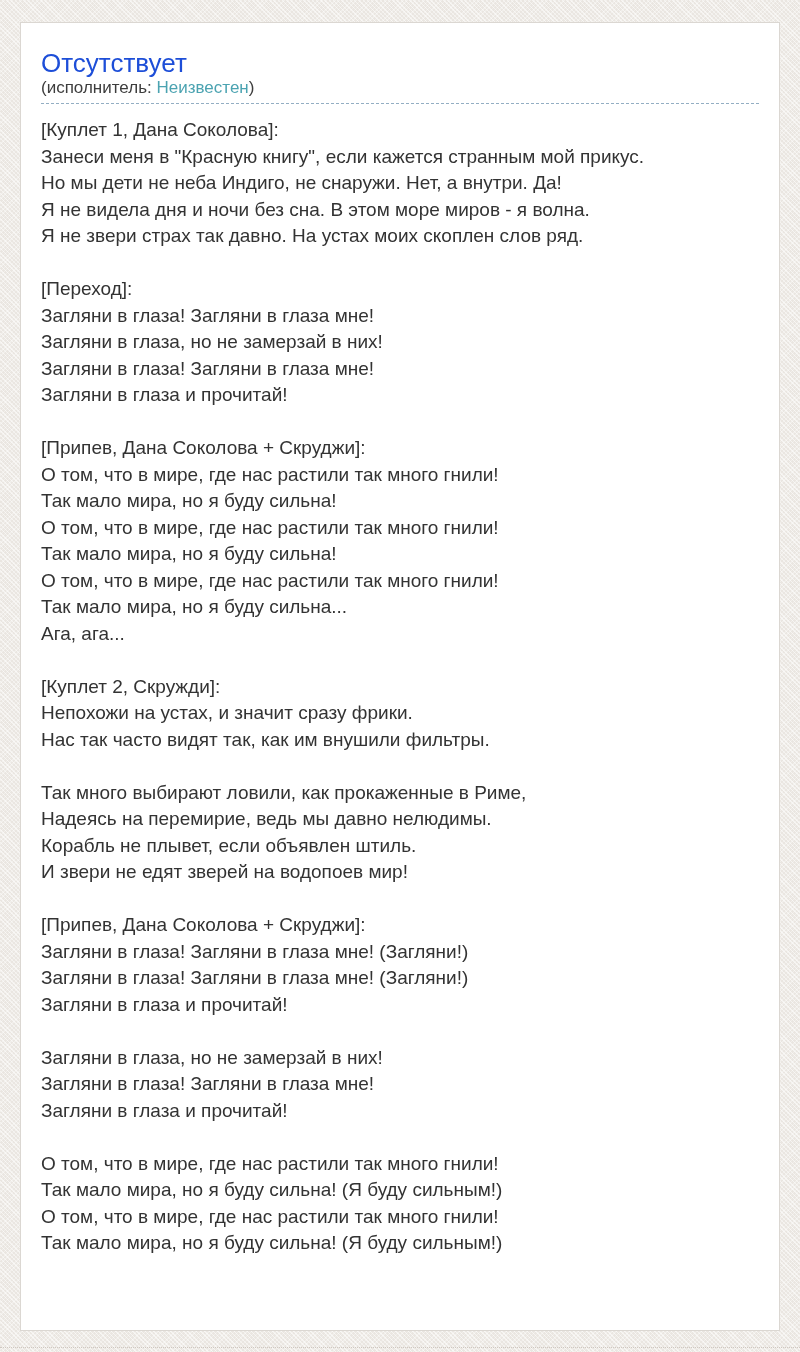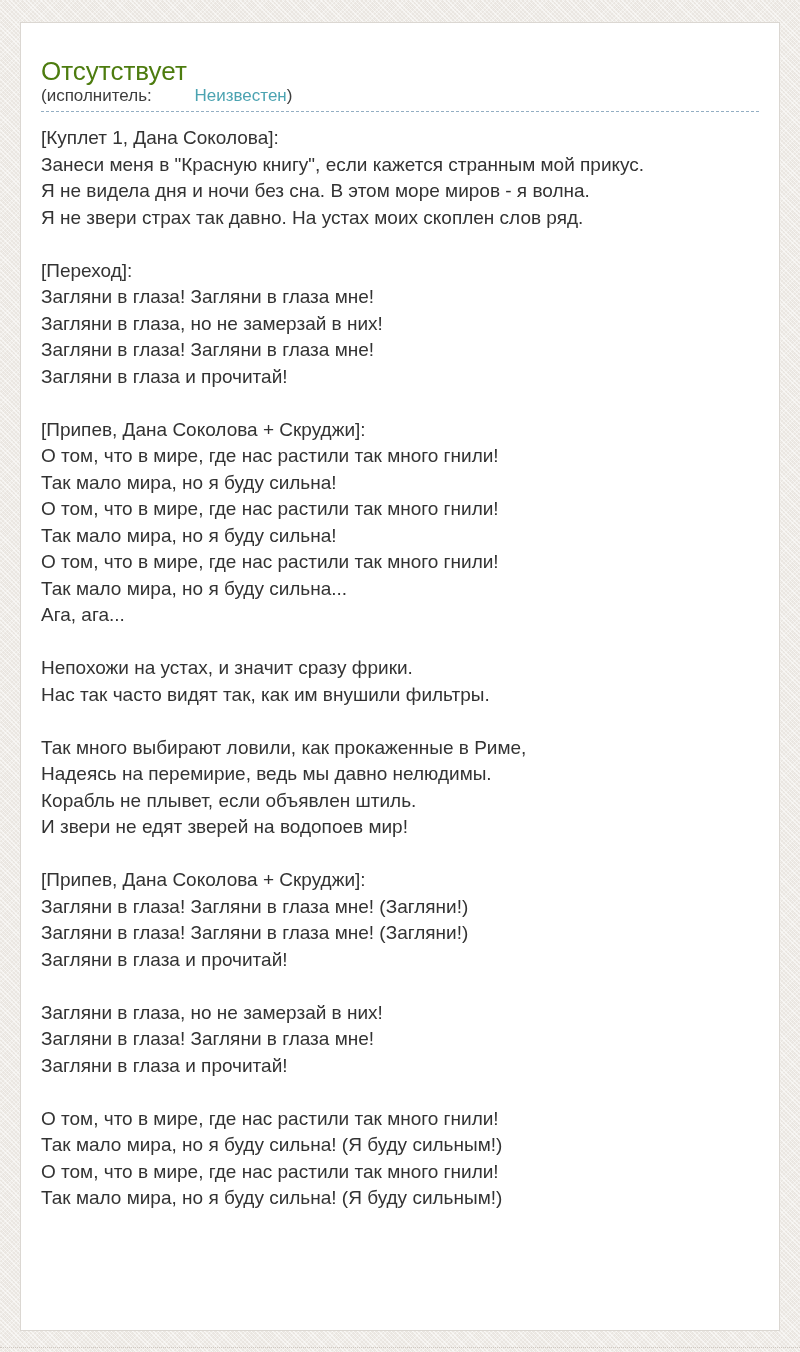--- a/index.html
+++ b/index.html
@@ -26,38 +26,37 @@
     width: 760px;
     min-height: 1309px;
     background: #ffffff;
     border: 1px solid #dbd7d2;
     padding: 20px 20px 30px 20px;
   }
 
   .song-title {
     font-size: 26px;
     font-weight: normal;
-    color: #4d7c0f;
+    color: #1d4ed8;
     line-height: 30px;
-    margin-top: 13px;
+    margin-top: 5px;
   }
 
   .artist-line {
     font-size: 17px;
     color: #3d3d3d;
     line-height: 20px;
     padding-bottom: 5px;
     border-bottom: 1px dashed #93aec3;
   }
 
   .artist-link {
     color: #4ba3b1;
     text-decoration: none;
     cursor: pointer;
-    margin-left: 38px;
   }
 
   .lyrics {
     margin-top: 13px;
     font-size: 19px;
     color: #333333;
   }
 
   .stanza { margin-bottom: 26.5px; }
   .stanza:last-child { margin-bottom: 0; }
@@ -81,20 +80,21 @@
 
 <div class="card">
   <h1 class="song-title">Отсутствует</h1>
 
   <div class="artist-line"><span>(исполнитель: </span><a class="artist-link">Неизвестен</a><span>)</span></div>
 
   <div class="lyrics">
       <div class="stanza">
         <div class="lyric-line">[Куплет 1, Дана Соколова]:</div>
         <div class="lyric-line">Занеси меня в "Красную книгу", если кажется странным мой прикус.</div>
+        <div class="lyric-line">Но мы дети не неба Индиго, не снаружи. Нет, а внутри. Да!</div>
         <div class="lyric-line">Я не видела дня и ночи без сна. В этом море миров - я волна.</div>
         <div class="lyric-line">Я не звери страх так давно. На устах моих скоплен слов ряд.</div>
       </div>
       <div class="stanza">
         <div class="lyric-line">[Переход]:</div>
         <div class="lyric-line">Загляни в глаза! Загляни в глаза мне!</div>
         <div class="lyric-line">Загляни в глаза, но не замерзай в них!</div>
         <div class="lyric-line">Загляни в глаза! Загляни в глаза мне!</div>
         <div class="lyric-line">Загляни в глаза и прочитай!</div>
       </div>
@@ -102,20 +102,21 @@
         <div class="lyric-line">[Припев, Дана Соколова + Скруджи]:</div>
         <div class="lyric-line">О том, что в мире, где нас растили так много гнили!</div>
         <div class="lyric-line">Так мало мира, но я буду сильна!</div>
         <div class="lyric-line">О том, что в мире, где нас растили так много гнили!</div>
         <div class="lyric-line">Так мало мира, но я буду сильна!</div>
         <div class="lyric-line">О том, что в мире, где нас растили так много гнили!</div>
         <div class="lyric-line">Так мало мира, но я буду сильна...</div>
         <div class="lyric-line">Ага, ага...</div>
       </div>
       <div class="stanza">
+        <div class="lyric-line">[Куплет 2, Скружди]:</div>
         <div class="lyric-line">Непохожи на устах, и значит сразу фрики.</div>
         <div class="lyric-line">Нас так часто видят так, как им внушили фильтры.</div>
       </div>
       <div class="stanza">
         <div class="lyric-line">Так много выбирают ловили, как прокаженные в Риме,</div>
         <div class="lyric-line">Надеясь на перемирие, ведь мы давно нелюдимы.</div>
         <div class="lyric-line">Корабль не плывет, если объявлен штиль.</div>
         <div class="lyric-line">И звери не едят зверей на водопоев мир!</div>
       </div>
       <div class="stanza">

